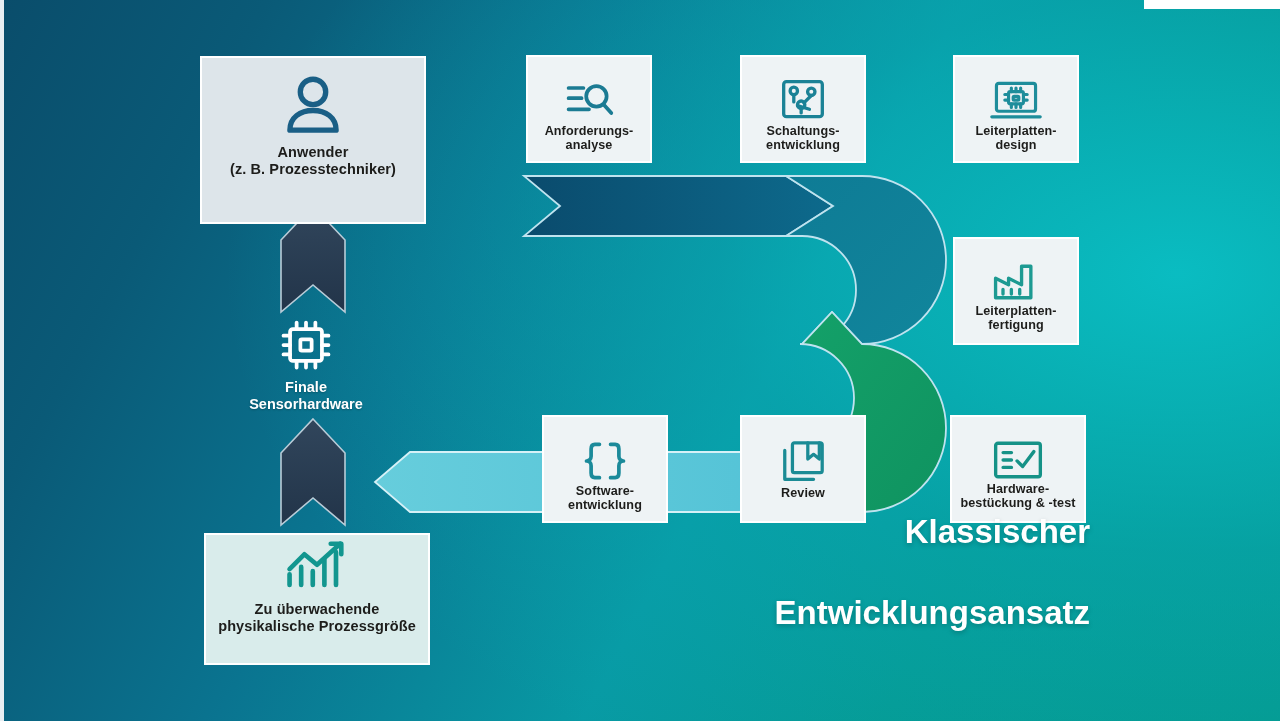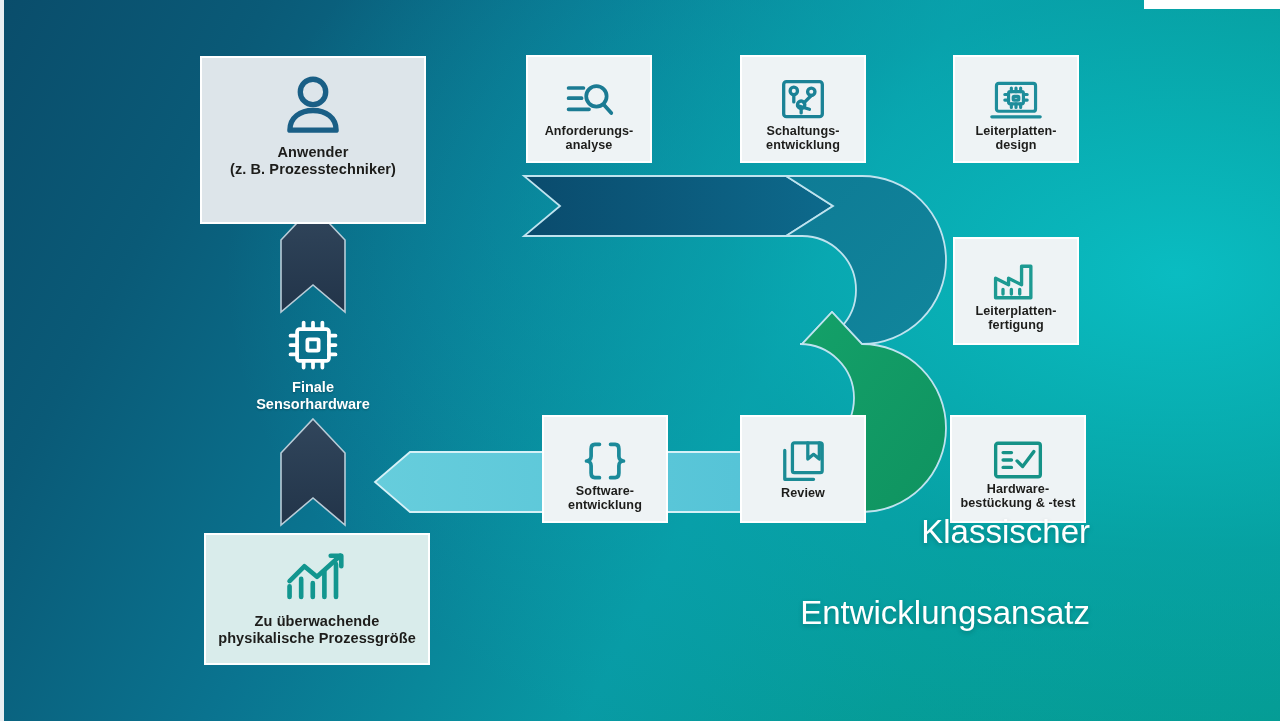--- a/index.html
+++ b/index.html
@@ -69,21 +69,21 @@
     text-shadow: 0 1px 2px rgba(0,0,0,.25);
   }
 
   
   .title {
     position: absolute;
     right: 190px;
     bottom: 48px;
     text-align: right;
     color: #ffffff;
-    font-weight: normal;
+    font-weight: bold;
     font-size: 33px;
     line-height: 1.22;
     text-shadow: 0 2px 5px rgba(0,0,0,.22);
     white-space: pre-line;
   }
 </style>
 </head>
 <body>
 
 <div id="slide">
@@ -151,34 +151,34 @@
     <span class="ico">
       <svg width="74" height="74" viewBox="0 0 64 64" fill="none" stroke="#1a5f86" stroke-width="4.6" stroke-linecap="round" stroke-linejoin="round">
         <circle cx="32" cy="19" r="11"></circle>
         <path d="M12 52 C12 41 21 35 32 35 C43 35 52 41 52 52 Z"></path>
       </svg>
     </span>
     <span class="lbl">Anwender</span>
     <span class="lbl">(z. B. Prozesstechniker)</span>
   </div>
 
-  <div class="floating" style="left:225px; top:315px; width:176px;">
+  <div class="floating" style="left:218px; top:315px; width:176px;">
     <span class="ico">
       <svg width="60" height="60" viewBox="0 0 64 64" fill="none" stroke="#ffffff" stroke-width="4" stroke-linecap="round" stroke-linejoin="round">
         <rect x="15" y="15" width="34" height="34" rx="3"></rect>
         <rect x="26" y="26" width="12" height="12" rx="1.5"></rect>
         <path d="M22 15 V8 M32 15 V8 M42 15 V8 M22 49 V56 M32 49 V56 M42 49 V56
                  M15 22 H8 M15 32 H8 M15 42 H8 M49 22 H56 M49 32 H56 M49 42 H56"></path>
       </svg>
     </span>
     <span class="lbl">Finale</span>
     <span class="lbl">Sensorhardware</span>
   </div>
 
-  <div class="card card-big" style="left:204px; top:533px; height:132px; padding-top:12px; background:#d9eceb;">
+  <div class="card card-big" style="left:204px; top:533px; height:132px; background:#d9eceb;">
     <span class="ico">
       <svg width="76" height="66" viewBox="0 0 72 60" fill="none" stroke="#12968f" stroke-width="4.4" stroke-linecap="round" stroke-linejoin="round">
         <path d="M10 46 V36 M21 46 V29 M32 46 V33 M43 46 V22 M54 46 V15"></path>
         <path d="M10 31 L24 17 L36 27 L58 7" stroke-width="4.4"></path>
         <path d="M49 7 H59 V17" stroke-width="4.4"></path>
       </svg>
     </span>
     <span class="lbl">Zu überwachende</span>
     <span class="lbl">physikalische Prozessgröße</span>
   </div>

